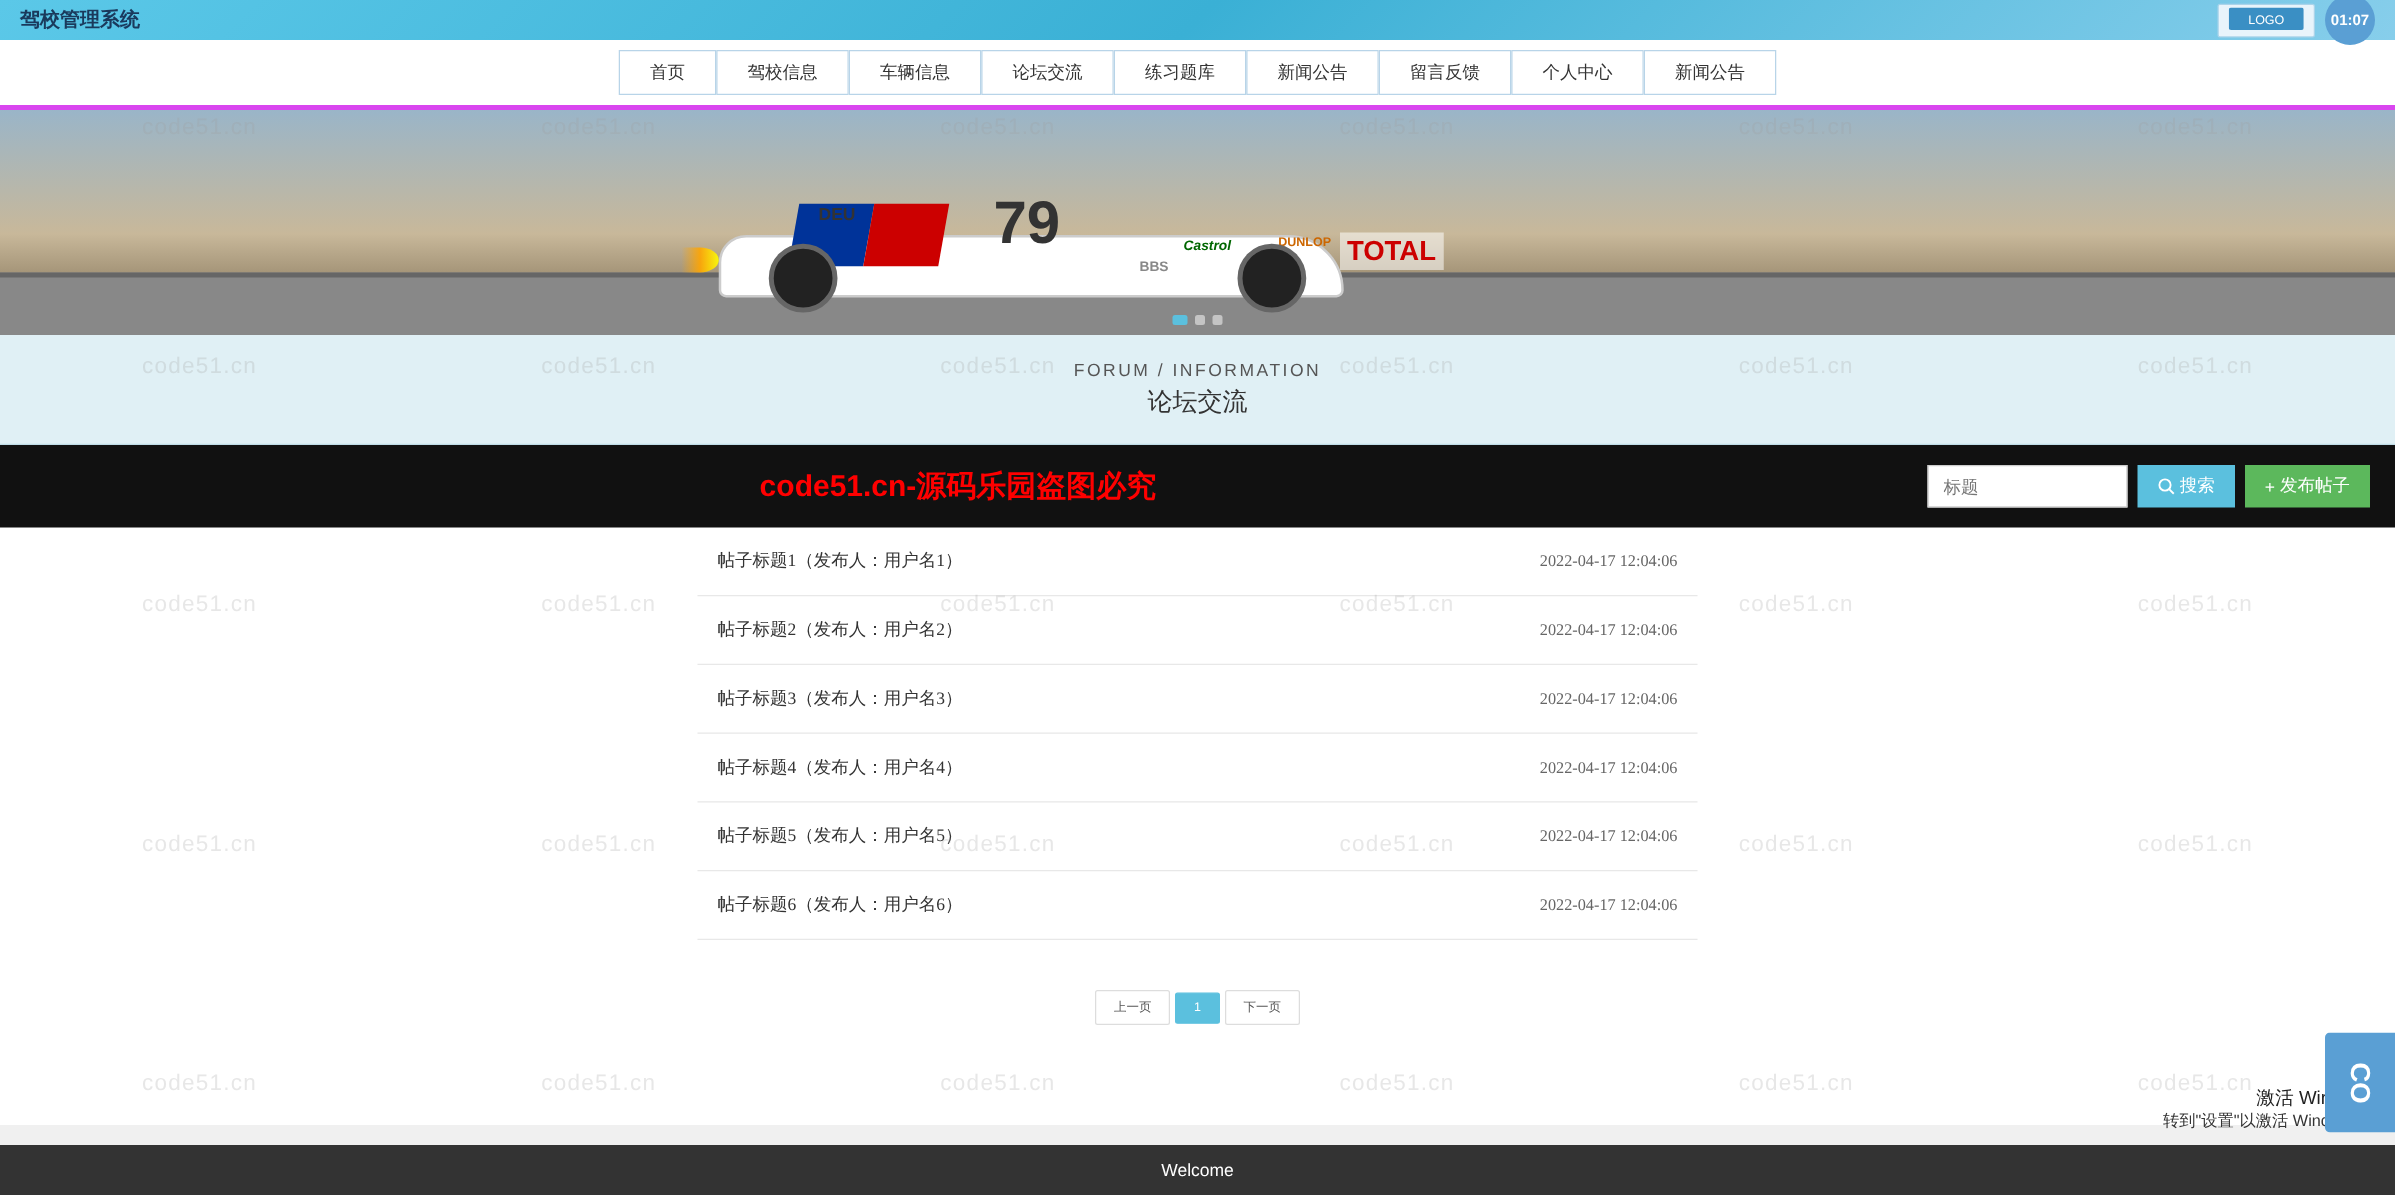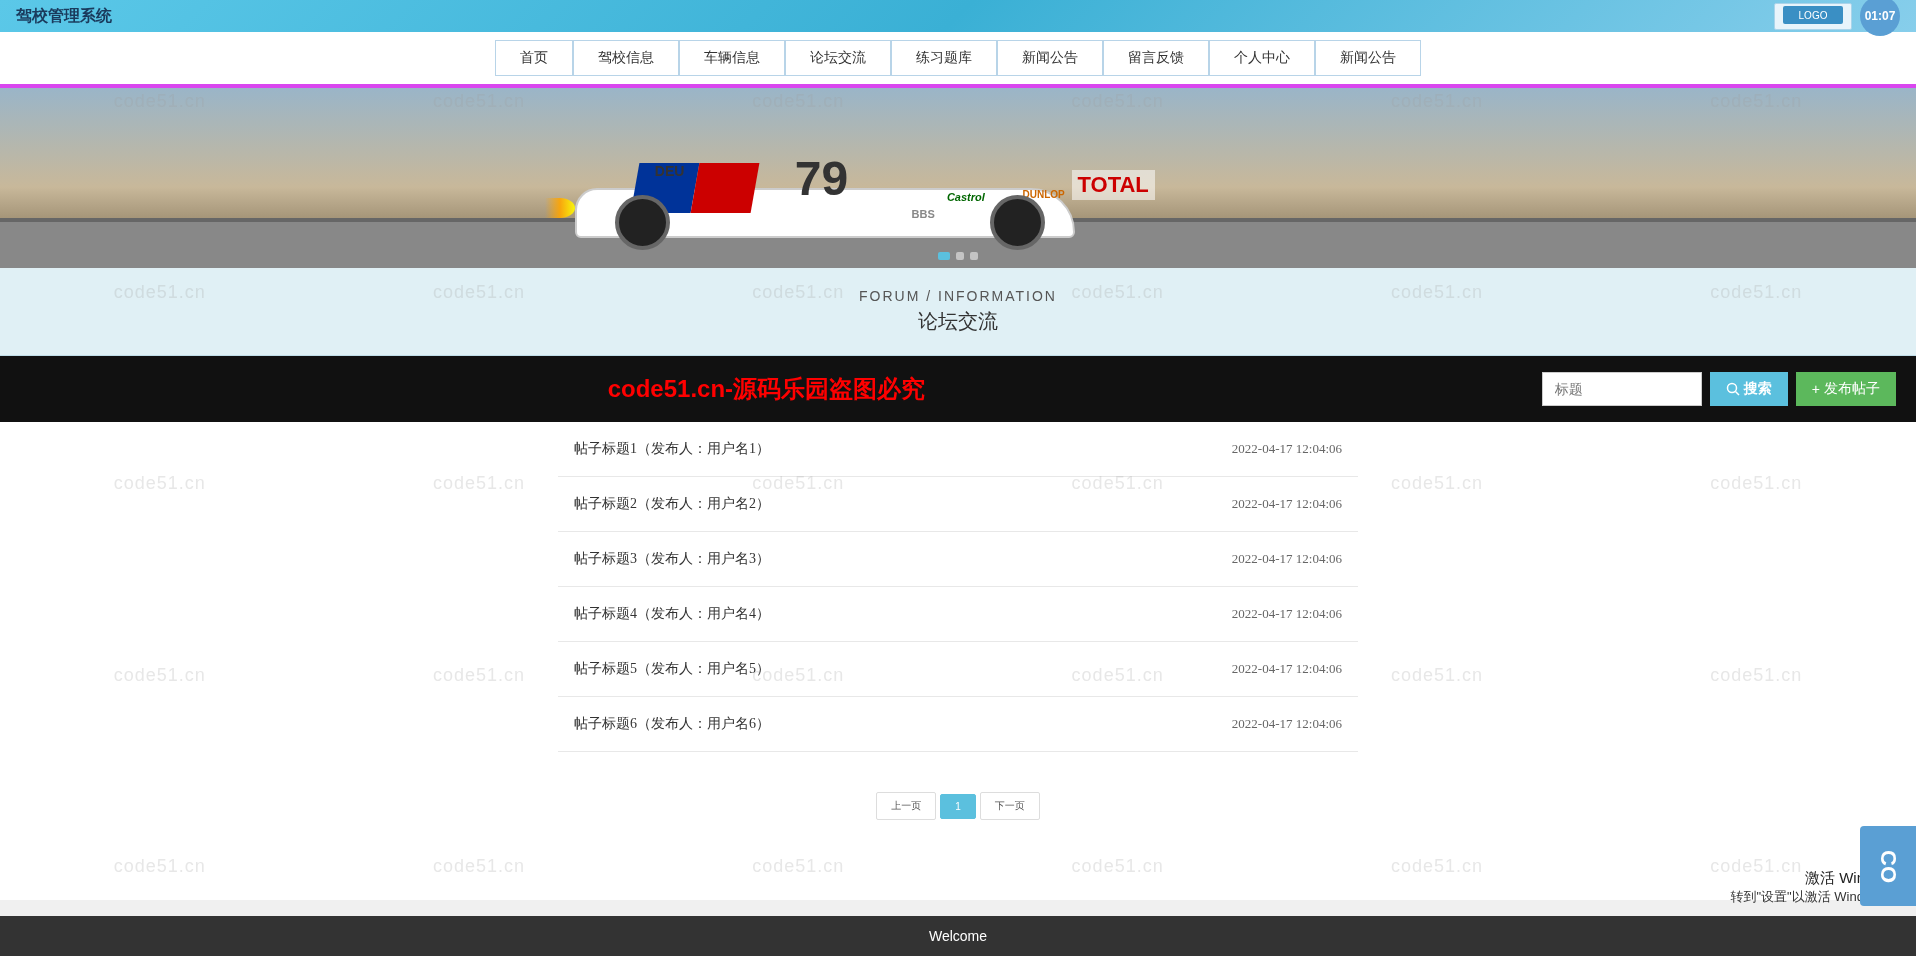--- a/index.html
+++ b/index.html
@@ -123,21 +123,20 @@
     .search-btn {
       background: #5bc0de;
       color: white;
       border: none;
       padding: 8px 16px;
       font-size: 14px;
       cursor: pointer;
       display: flex;
       align-items: center;
       gap: 4px;
-      font-weight: bold;
     }
     .post-btn {
       background: #5cb85c;
       color: white;
       border: none;
       padding: 8px 16px;
       font-size: 14px;
       cursor: pointer;
       display: flex;
       align-items: center;
@@ -374,21 +373,21 @@
     <div style="position:absolute;bottom:-12px;left:40px;width:55px;height:55px;background:#222;border-radius:50%;border:4px solid #666;z-index:5;"></div>
 
     <div style="position:absolute;bottom:20px;left:-30px;width:30px;height:20px;background:linear-gradient(90deg,transparent,orange,yellow);border-radius:0 50% 50% 0;z-index:4;opacity:0.9;"></div>
 
     <div style="position:absolute;bottom:35px;right:90px;font-size:11px;font-style:italic;color:#006600;font-weight:bold;z-index:4;">Castrol</div>
 
     <div style="position:absolute;bottom:18px;right:140px;font-size:11px;font-weight:bold;color:#888;z-index:6;">BBS</div>
 
     <div style="position:absolute;bottom:38px;right:10px;font-size:10px;font-weight:bold;color:#cc6600;z-index:4;">DUNLOP</div>
 
-    <div style="position:absolute;bottom:38px;right:-80px;font-size:22px;font-weight:bold;color:#cc0000;background:#fff8;padding:2px 6px;z-index:4;">TOTAL</div>
+    <div style="position:absolute;bottom:22px;right:-80px;font-size:22px;font-weight:bold;color:#cc0000;background:#fff8;padding:2px 6px;z-index:4;">TOTAL</div>
   </div>
 
   <div style="position:absolute;bottom:8px;left:50%;transform:translateX(-50%);display:flex;gap:6px;z-index:10;">
     <div style="width:12px;height:8px;background:#5bc0de;border-radius:2px;"></div>
     <div style="width:8px;height:8px;background:rgba(255,255,255,0.5);border-radius:2px;"></div>
     <div style="width:8px;height:8px;background:rgba(255,255,255,0.5);border-radius:2px;"></div>
   </div>
 </div>
 
 <div class="forum-header">

